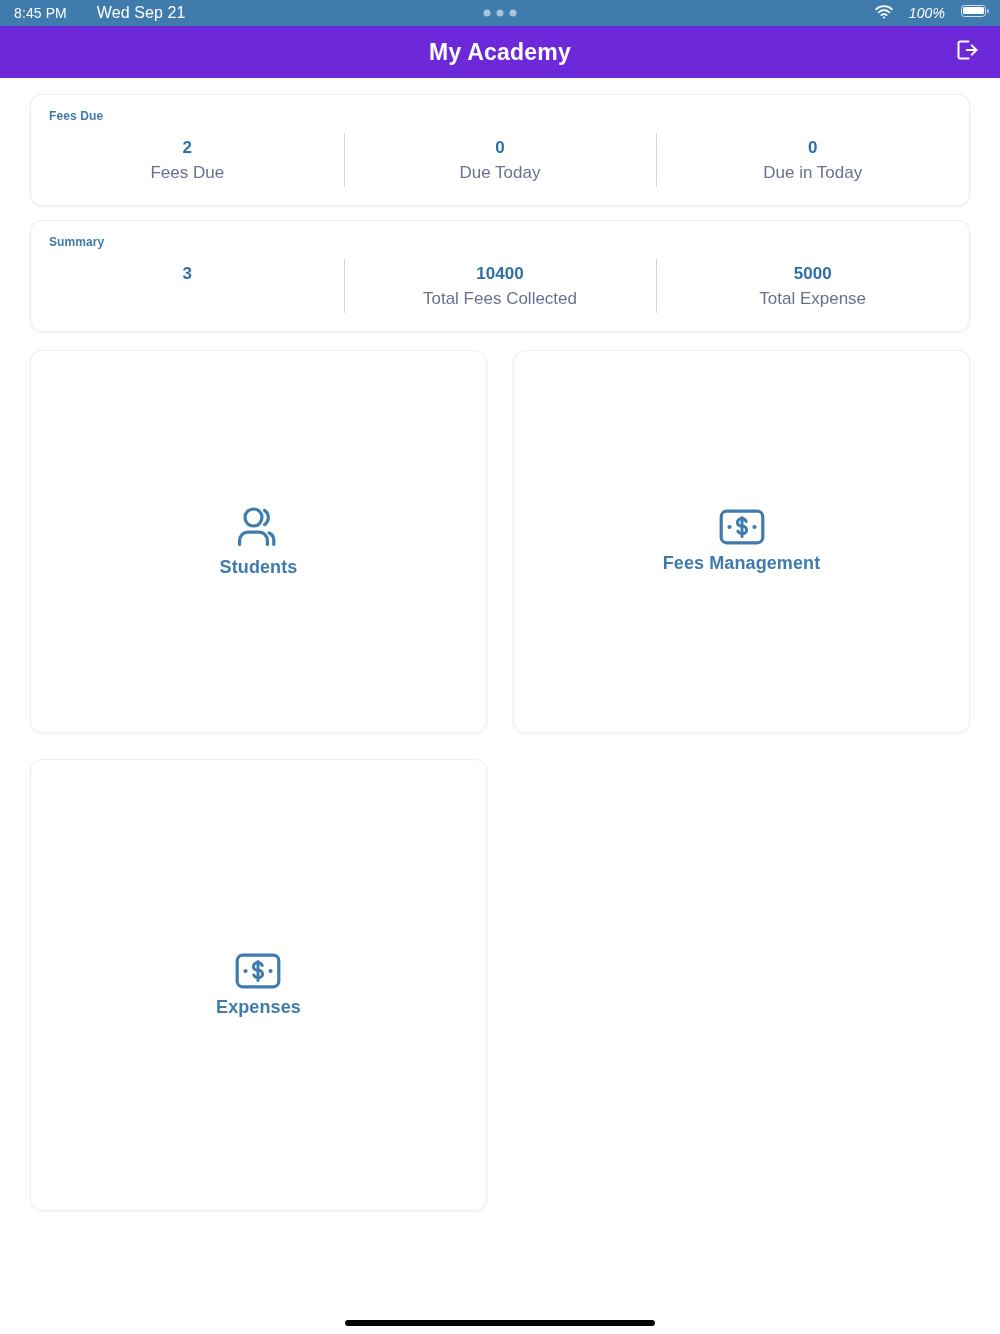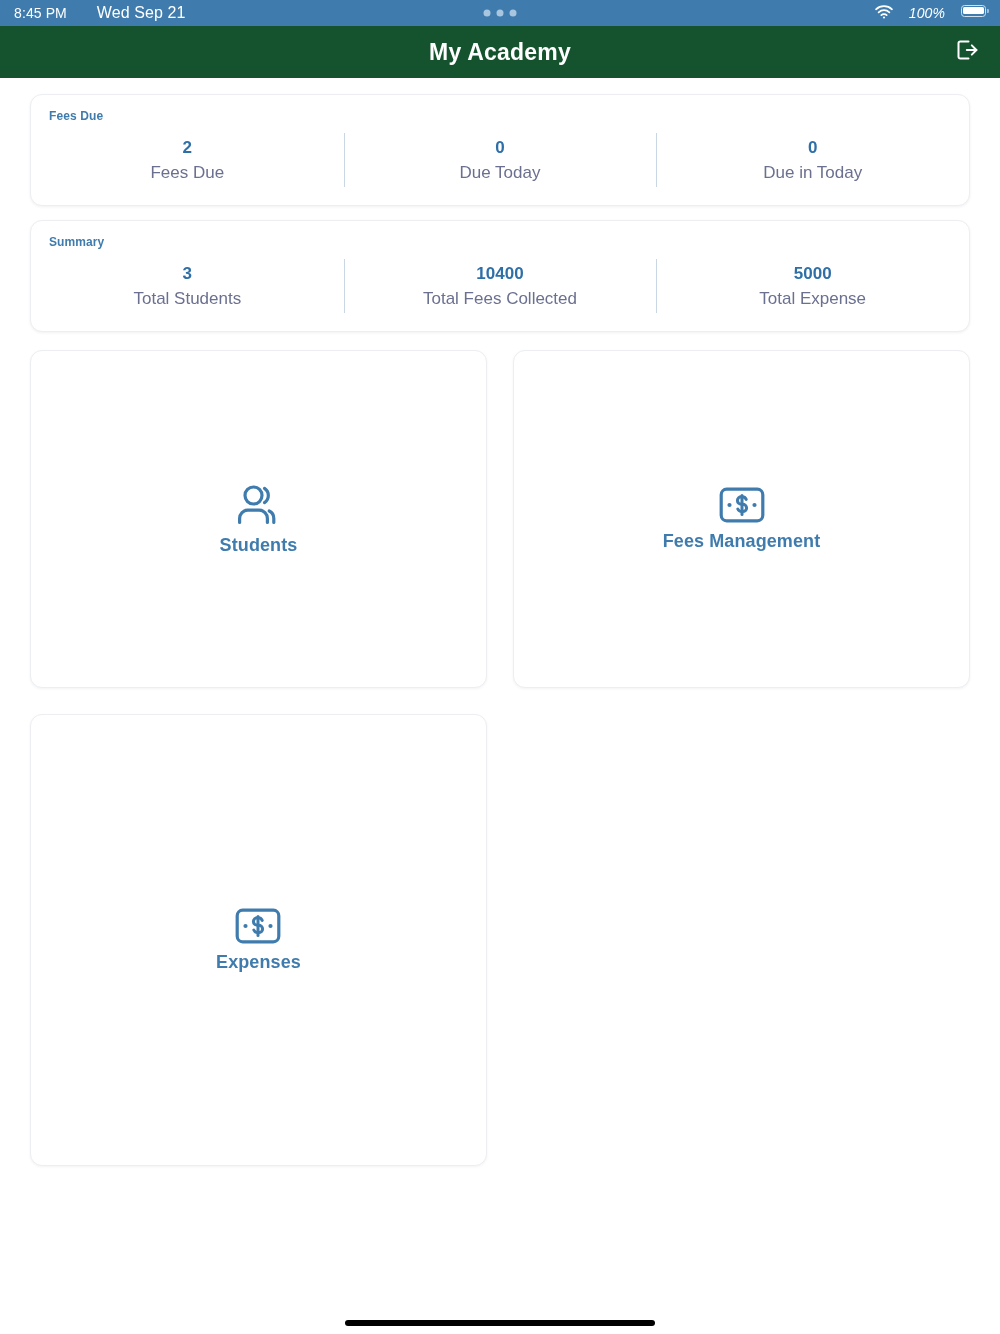--- a/index.html
+++ b/index.html
@@ -69,21 +69,21 @@
     transform: translateY(-50%);
     width: 2px; height: 4px;
     background: #9dbdd8;
     border-radius: 0 1px 1px 0;
   }
 
   
   .nav-bar {
     position: relative;
     height: 52px;
-    background: #14532d;
+    background: #6d28d9;
     display: flex;
     align-items: center;
     justify-content: center;
   }
   .nav-title {
     color: #ffffff;
     font-size: 23px;
     font-weight: bold;
     letter-spacing: 0.2px;
   }
@@ -151,21 +151,21 @@
 
   
   .tile-grid {
     display: flex;
     flex-wrap: wrap;
     gap: 26px;
     margin-top: 18px;
   }
   .tile {
     width: 457px;
-    height: 338px;
+    height: 383px;
     background: #ffffff;
     border: 1px solid #eceef1;
     border-radius: 12px;
     box-shadow: 0 1px 3px rgba(16,24,40,0.05);
     display: flex;
     flex-direction: column;
     align-items: center;
     justify-content: center;
     cursor: pointer;
   }
@@ -263,21 +263,20 @@
         <div class="stat-label">Due in Today</div>
       </div>
     </div>
   </div>
 
   <div class="stat-card">
     <div class="stat-card-title">Summary</div>
     <div class="stat-row">
       <div class="stat-cell">
         <div class="stat-value">3</div>
-        <div class="stat-label">Total Students</div>
       </div>
       <div class="stat-cell">
         <div class="stat-value">10400</div>
         <div class="stat-label">Total Fees Collected</div>
       </div>
       <div class="stat-cell">
         <div class="stat-value">5000</div>
         <div class="stat-label">Total Expense</div>
       </div>
     </div>

